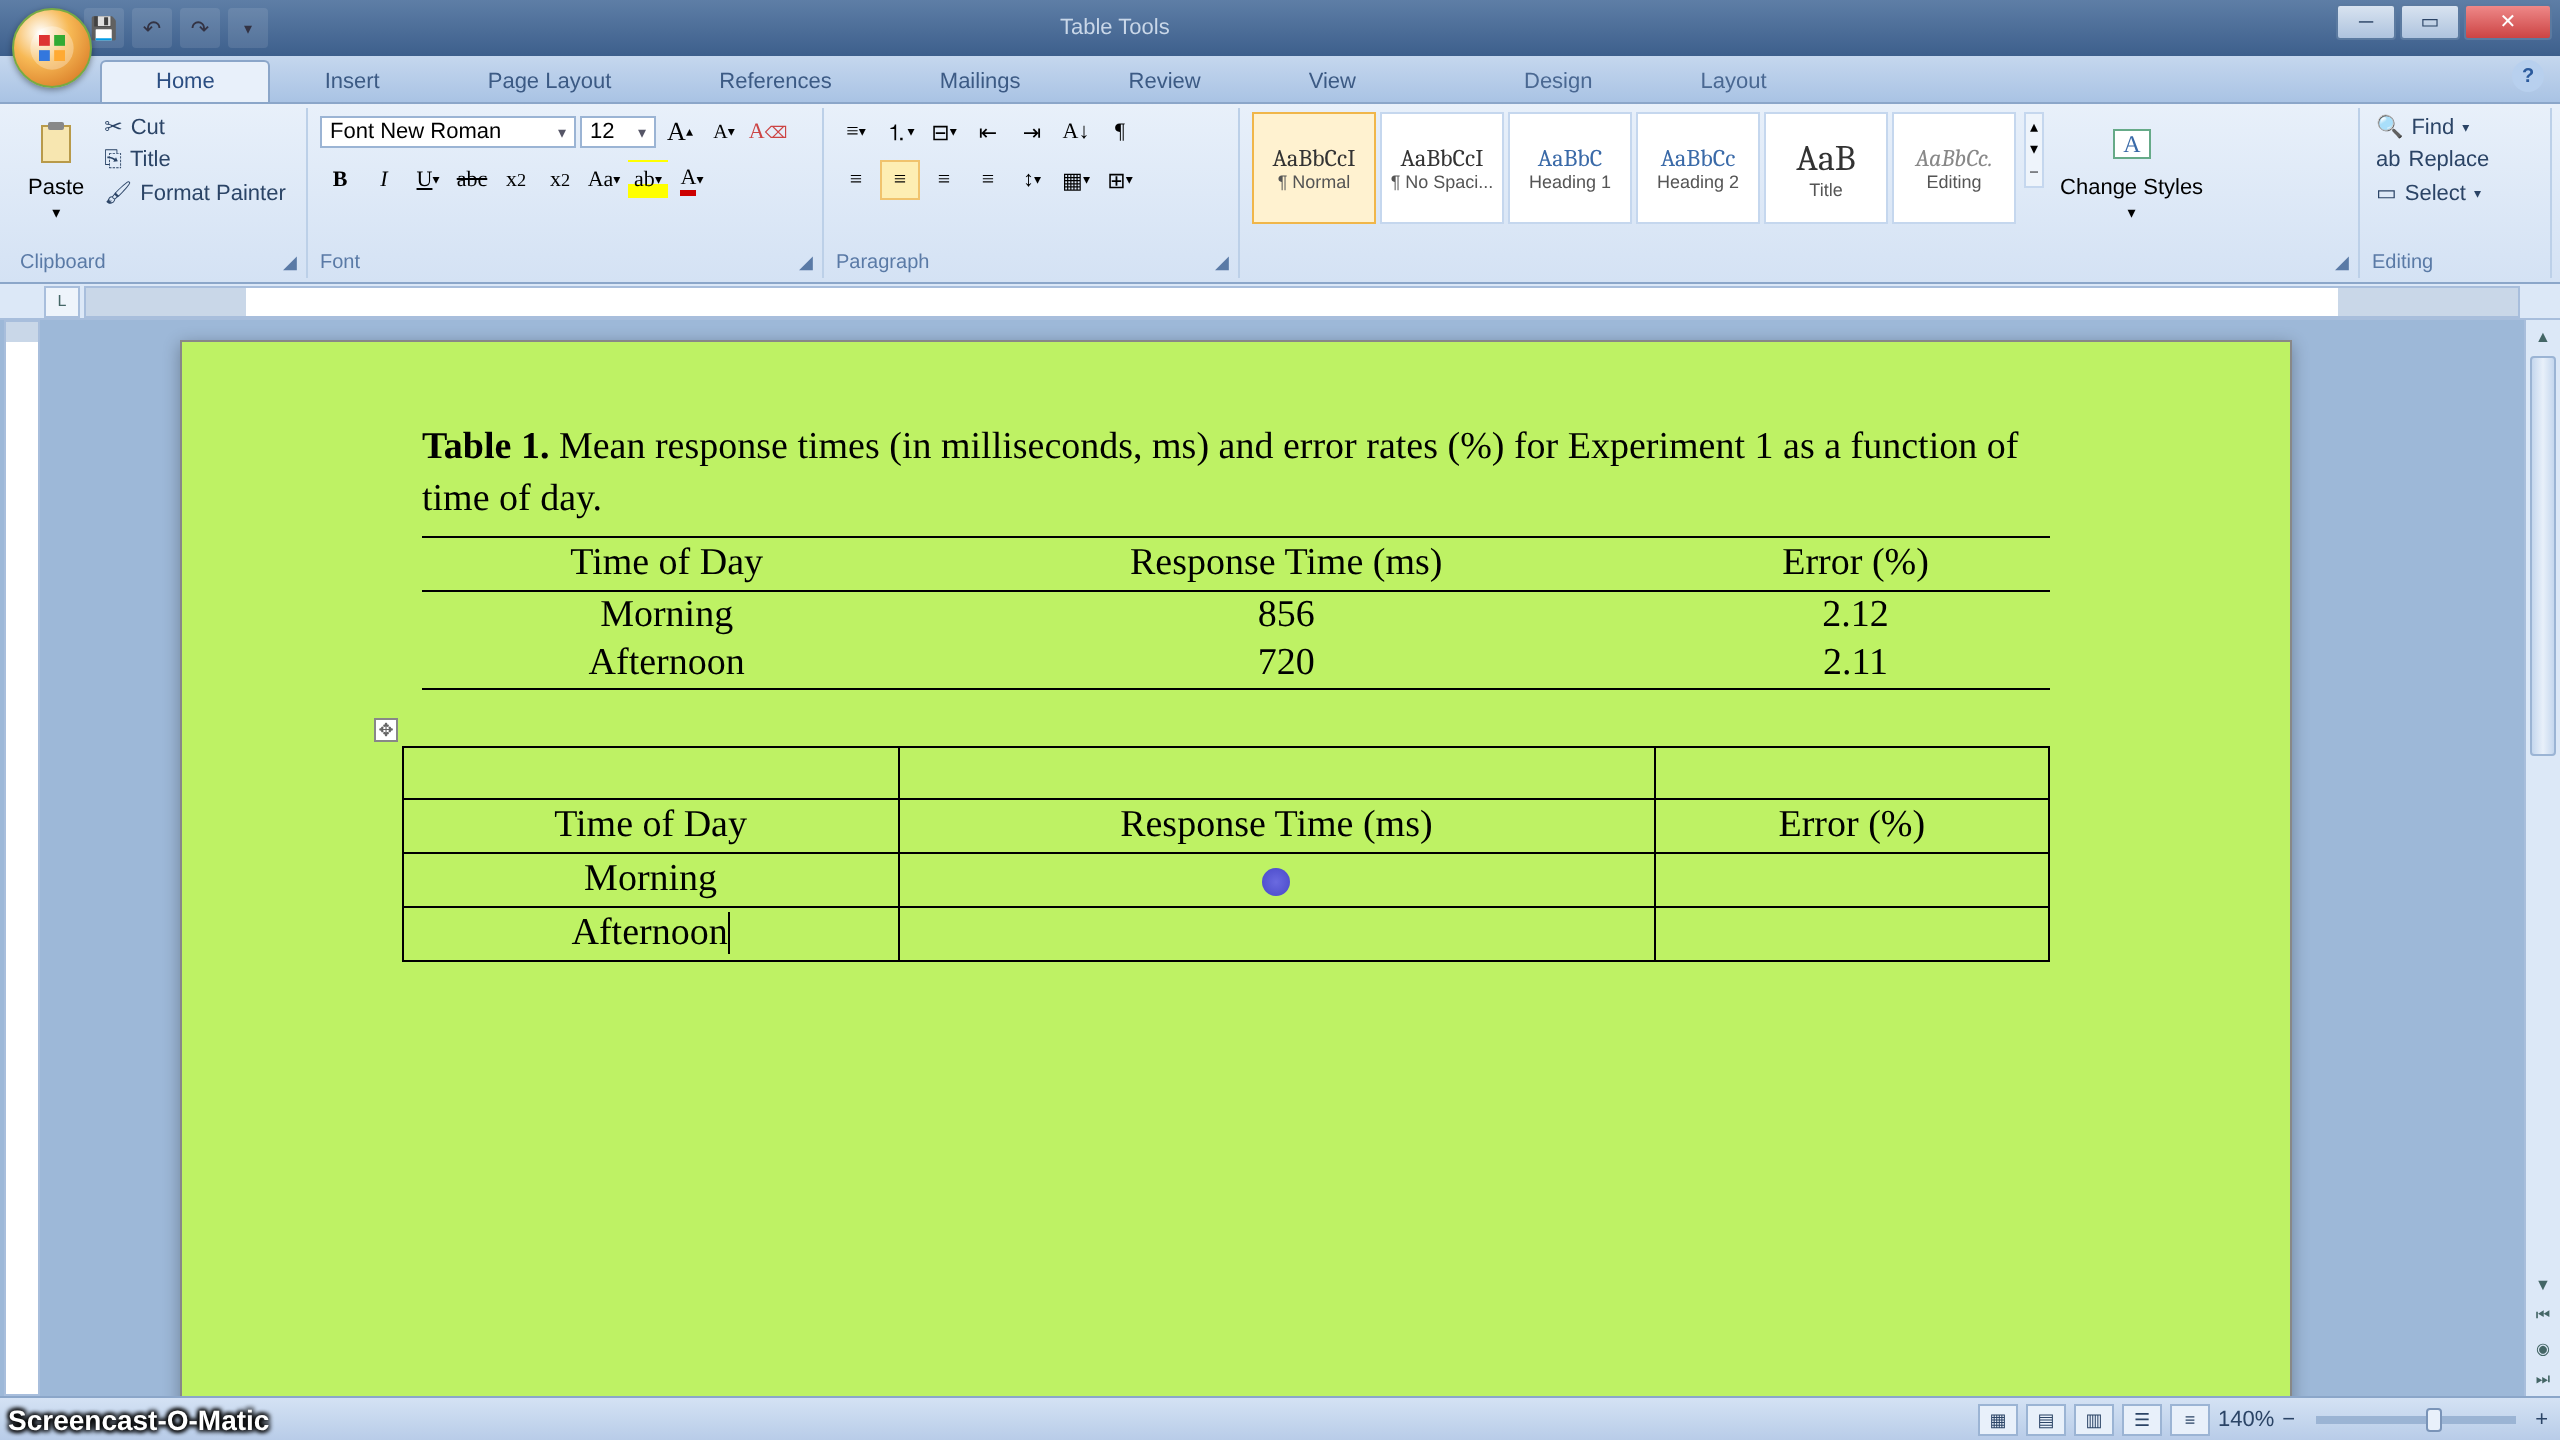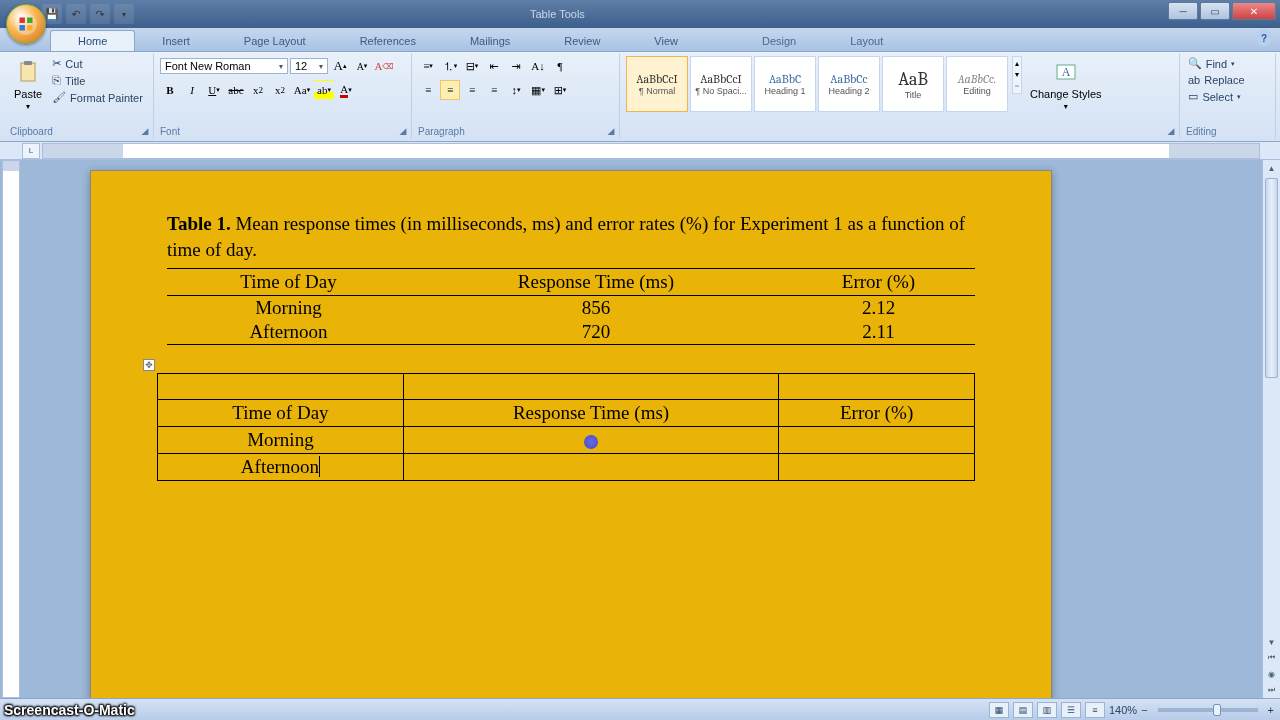--- a/index.html
+++ b/index.html
@@ -48,21 +48,21 @@
 
 .ruler-bar { height: 18px; background: #dce8f7; border-bottom: 1px solid #a8bedc; display: flex; align-items: center; padding-left: 22px; }
 .ruler { flex: 1; height: 16px; background: #fff; border: 1px solid #a8bedc; position: relative; font-size: 8px; color: #666; margin-right: 20px; overflow: hidden; }
 .ruler .gray { position: absolute; top: 0; bottom: 0; background: #c9d7e8; }
 .ruler-corner { width: 18px; height: 16px; background: #eef4fb; border: 1px solid #a8bedc; margin-right: 2px; display:flex; align-items:center; justify-content:center; font-size:8px; color:#466; }
 
 
 .doc-area { position: absolute; top: 160px; bottom: 22px; left: 0; right: 18px; background: #9db8d8; overflow: hidden; }
 .vruler { position: absolute; left: 2px; top: 0; bottom: 0; width: 18px; background: #fff; border: 1px solid #a8bedc; }
 .vruler .gray { position: absolute; left: 0; right: 0; background: #c9d7e8; }
-.page { position: absolute; left: 90px; top: 10px; width: 962px; height: 540px; background: #eab308; box-shadow: 0 2px 8px rgba(0,0,0,0.3); border: 1px solid #888; padding: 40px 76px; font-family: "Times New Roman", serif; font-size: 19px; color: #000; }
+.page { position: absolute; left: 90px; top: 10px; width: 1056px; height: 540px; background: #bef264; box-shadow: 0 2px 8px rgba(0,0,0,0.3); border: 1px solid #888; padding: 40px 120px; font-family: "Times New Roman", serif; font-size: 19px; color: #000; }
 .caption { margin-bottom: 6px; line-height: 1.35; }
 .tbl1 { width: 100%; border-collapse: collapse; margin-bottom: 28px; }
 .tbl1 th { border-top: 1.5px solid #000; border-bottom: 1px solid #000; font-weight: normal; padding: 2px 8px; }
 .tbl1 td { padding: 1px 8px; text-align: center; }
 .tbl1 tr:last-child td { border-bottom: 1.5px solid #000; }
 .tbl2-wrap { position: relative; margin-left: -10px; }
 .tbl2-handle { position: absolute; left: -14px; top: -14px; width: 12px; height: 12px; border: 1px solid #888; background: #fff; display: flex; align-items: center; justify-content: center; font-size: 9px; color: #666; }
 .tbl2 { width: 100%; border-collapse: collapse; }
 .tbl2 td { border: 1px solid #000; padding: 2px 8px; text-align: center; height: 26px; }
 .cursor-dot { display: inline-block; width: 14px; height: 14px; background: radial-gradient(circle, #6a6ae0, #4848c8); border-radius: 50%; vertical-align: middle; }

